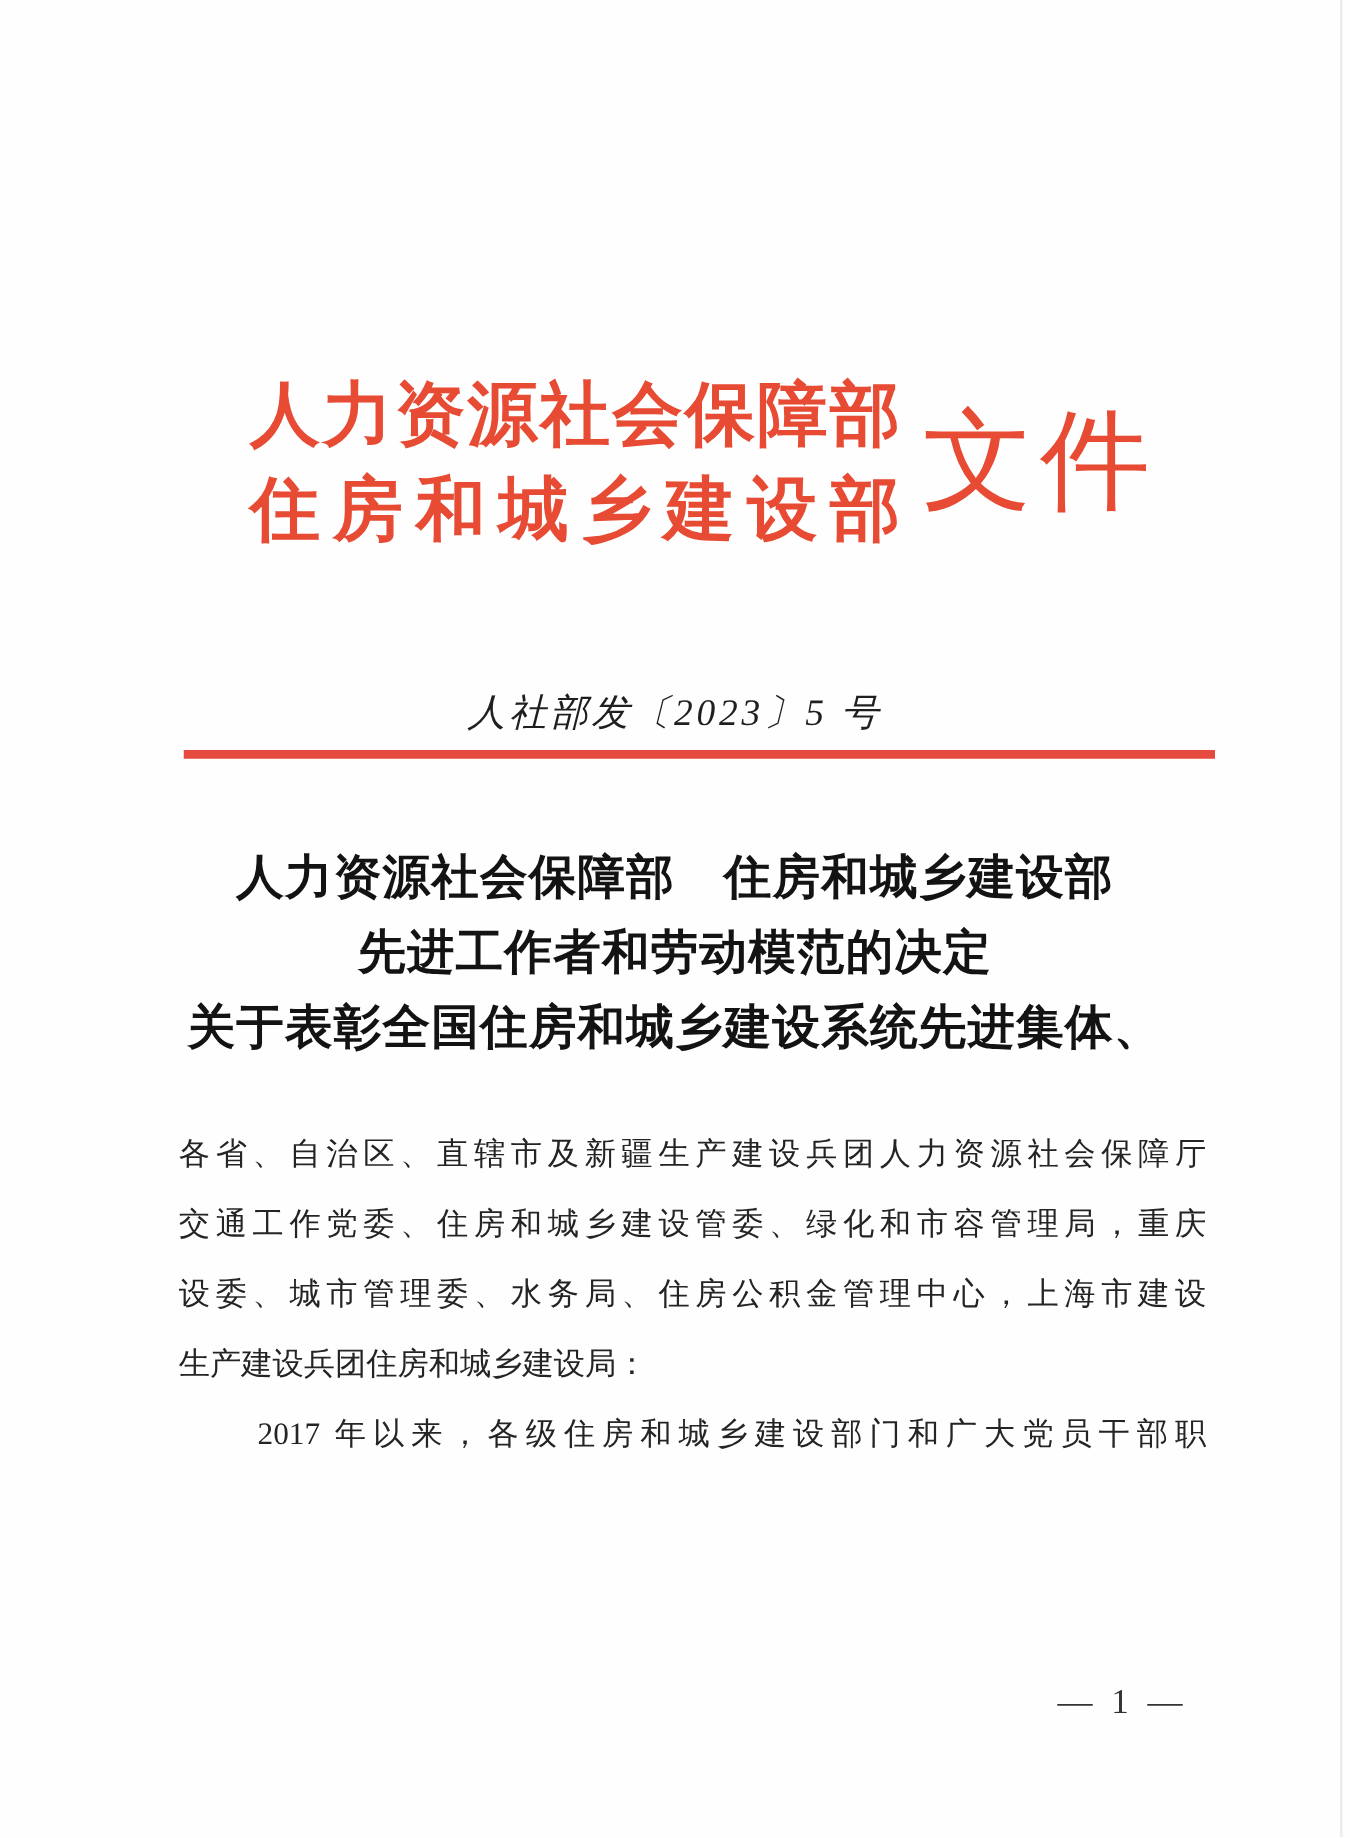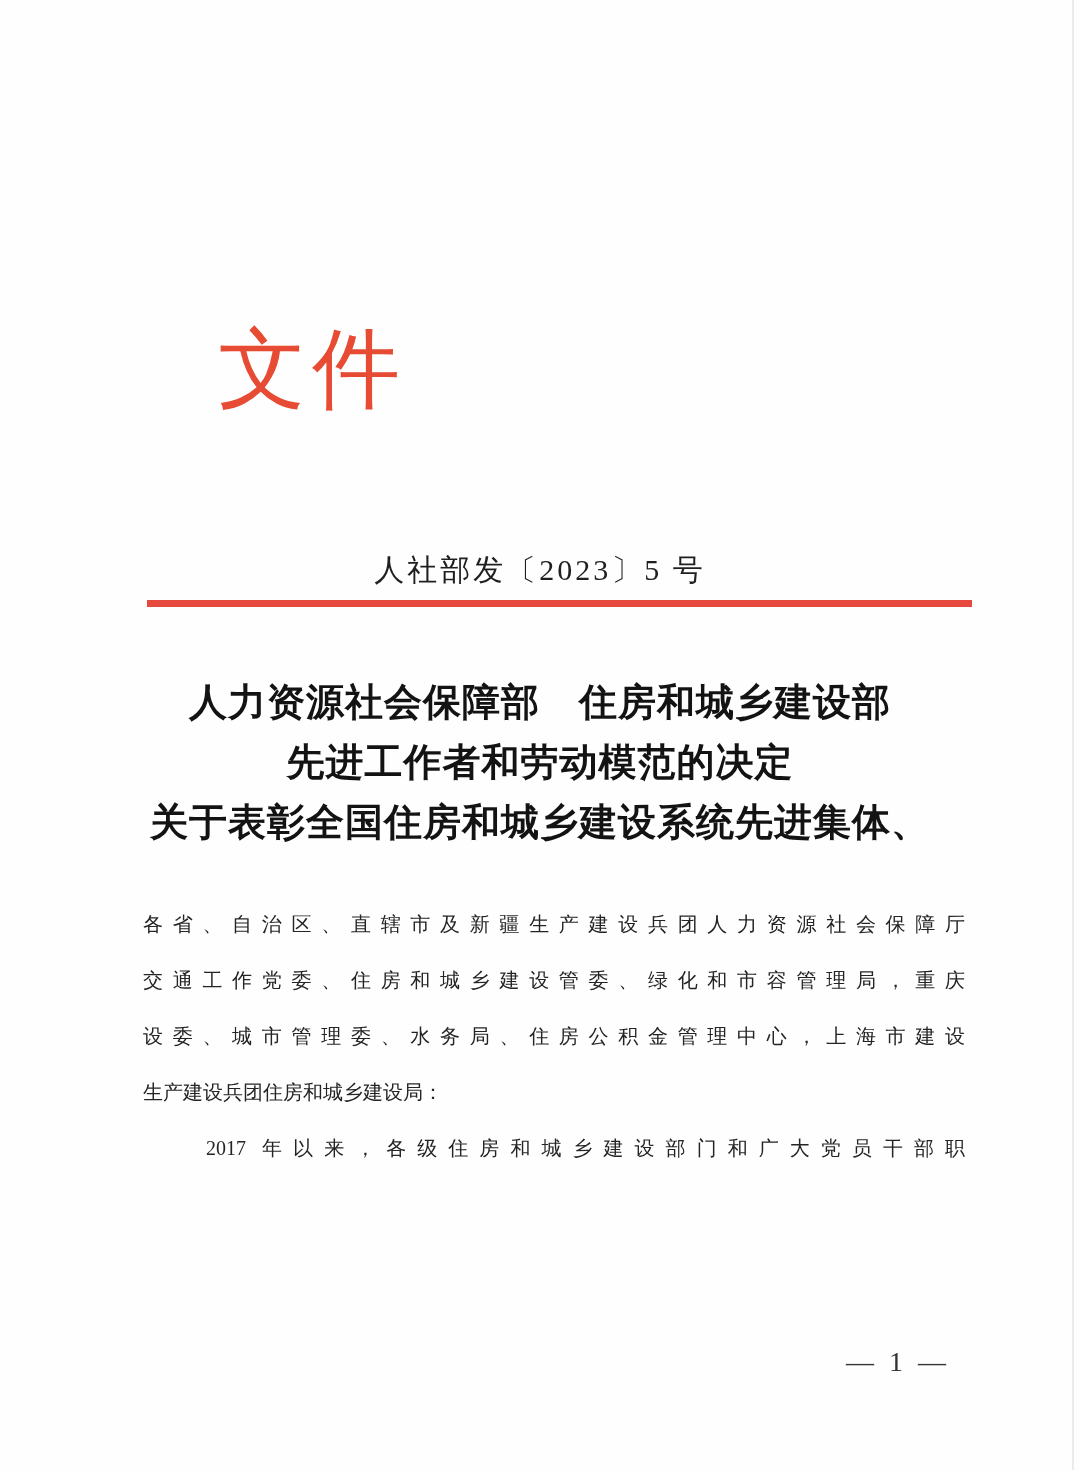--- a/index.html
+++ b/index.html
@@ -33,38 +33,38 @@
   }
   .doc-type{
     color:var(--red-text);
     font-size:88px;font-weight:400;line-height:1;
     margin-left:18px;letter-spacing:6px;white-space:nowrap;
   }
   
   .doc-number{
     position:absolute;top:550px;left:0;width:100%;
     text-align:center;
-    font-size:30px;color:#1f1f1f;letter-spacing:3px;
+    font-size:30px;color:#1f1f1f;letter-spacing:3px;font-style:italic;
   }
   
   .red-rule{
     position:absolute;top:600px;left:147px;width:825px;height:7px;
     background:var(--red-rule);
   }
   
   .doc-title{
     position:absolute;top:672px;left:0;width:100%;
     text-align:center;color:#131313;
     font-size:38px;font-weight:700;line-height:60px;
     letter-spacing:1px;
   }
   
   .body-text{
     position:absolute;top:896px;left:143px;width:822px;
-    color:#242424;font-size:20px;line-height:56px;
+    color:#242424;font-size:25px;line-height:56px;
   }
   .body-line{white-space:nowrap;}
   .body-line.j{
     white-space:normal;
     text-align:justify;text-align-last:justify;
   }
   .body-line.indent{padding-left:63px;width:759px;}
   
   .page-number{
     position:absolute;top:1346px;right:130px;
@@ -72,20 +72,24 @@
   }
 </style>
 </head>
 <body>
 
 <div class="page">
 
   <div class="scan-edge"></div>
 
   <div class="letterhead">
+    <div class="agency-block">
+      <div class="agency-line">人力资源社会保障部</div>
+      <div class="agency-line">住房和城乡建设部</div>
+    </div>
     <div class="doc-type">文件</div>
   </div>
 
   <div class="doc-number">人社部发〔2023〕5 号</div>
 
   <div class="red-rule"></div>
 
   <div class="doc-title">
     <div>人力资源社会保障部　住房和城乡建设部</div>
     <div>先进工作者和劳动模范的决定</div>

